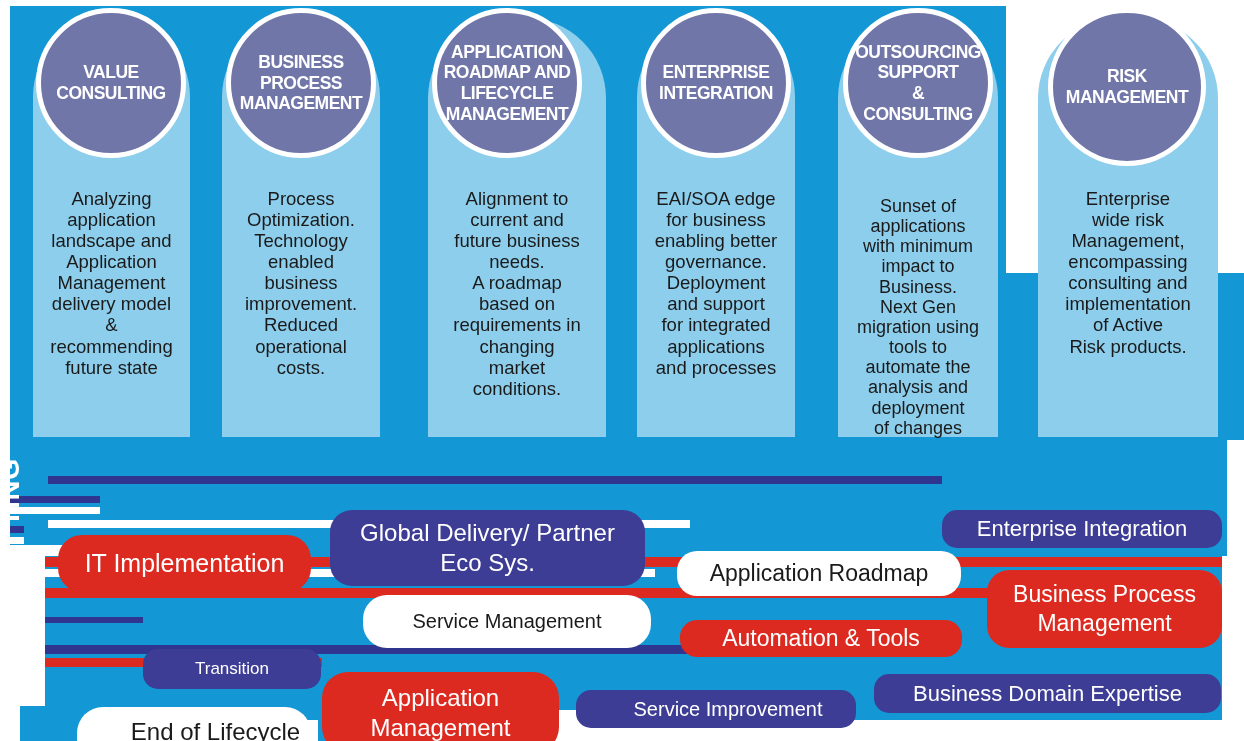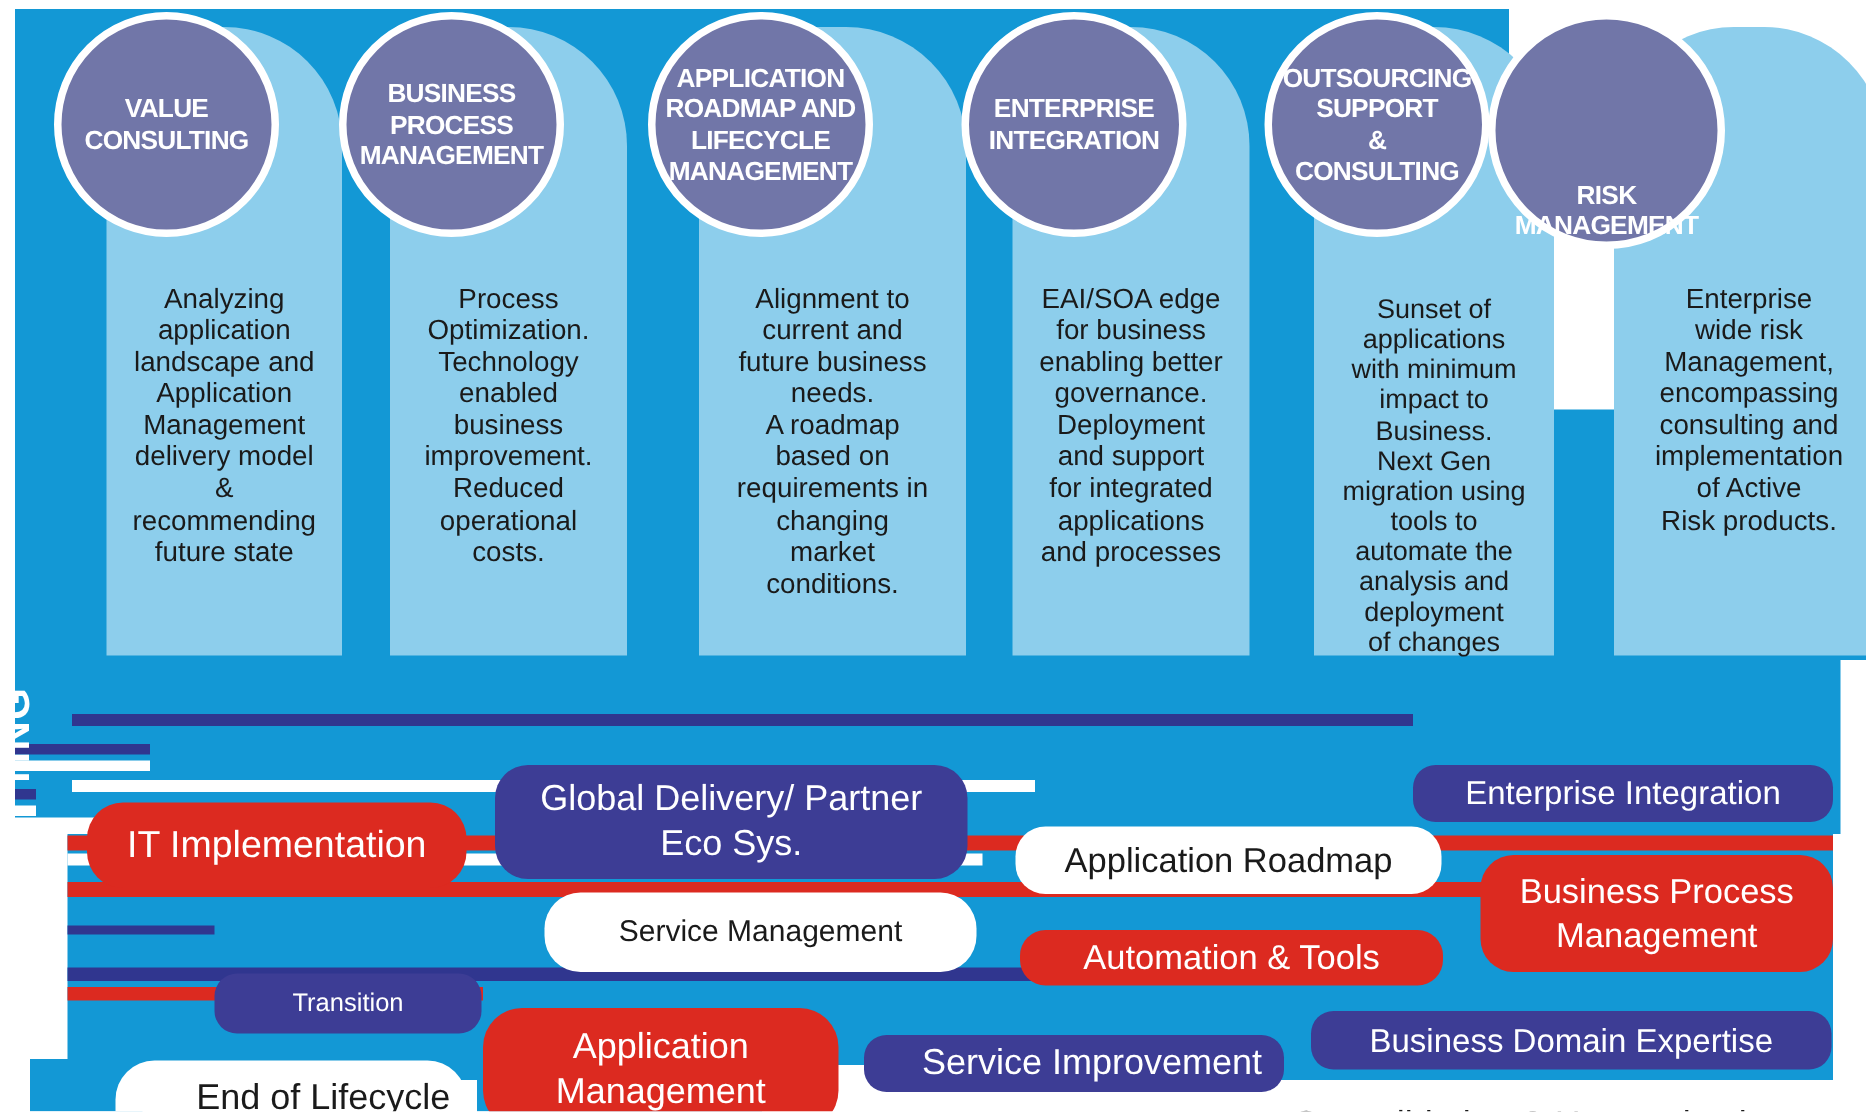--- a/index.html
+++ b/index.html
@@ -4,21 +4,21 @@
 <style>
   html,body{margin:0;padding:0;background:#ffffff;}
   #page{position:relative;width:1244px;height:741px;background:#ffffff;overflow:hidden;
         font-family:"Liberation Sans",sans-serif;}
 
   
   .bgblue{position:absolute;background:#1398D5;}
 
   
   .panel{position:absolute;top:18px;height:419px;background:#8DCEEC;
-         border-radius:80px 80px 0 0;margin-left:38px;}
+         border-radius:80px 80px 0 0;}
   .circle{position:absolute;top:8px;width:150px;height:150px;border-radius:50%;
           background:#7176A8;border:5px solid #ffffff;box-sizing:border-box;
           display:flex;align-items:center;justify-content:center;text-align:center;}
   .circle span{color:#ffffff;font-weight:bold;font-size:17.5px;line-height:1.18;
                letter-spacing:-0.5px;white-space:pre-line;}
   .paneltext{position:absolute;top:170px;left:4px;right:4px;text-align:center;
              color:#1a1a1a;font-size:18.5px;line-height:1.14;white-space:pre-line;}
 
   
   .stripe{position:absolute;}
@@ -72,21 +72,21 @@
   <div class="pill navy" style="left:942px;top:462px;width:280px;height:38px;border-radius:15px;font-size:22px;">Enterprise Integration</div>
   <div class="pill white" style="left:677px;top:503px;width:284px;height:45px;border-radius:20px;font-size:23px;">Application Roadmap</div>
   <div class="pill red" style="left:58px;top:487px;width:253px;height:57px;border-radius:24px;font-size:25px;">IT Implementation</div>
   <div class="pill red" style="left:987px;top:522px;width:235px;height:78px;border-radius:22px;font-size:23px;">Business Process
 Management</div>
   <div class="pill white" style="left:363px;top:547px;width:288px;height:53px;border-radius:24px;font-size:20px;">Service Management</div>
   <div class="pill red" style="left:680px;top:572px;width:282px;height:37px;border-radius:17px;font-size:23px;">Automation &amp; Tools</div>
   <div class="pill navy" style="left:143px;top:601px;width:178px;height:40px;border-radius:15px;font-size:17px;">Transition</div>
   <div class="pill red" style="left:322px;top:624px;width:237px;height:81px;border-radius:26px;font-size:24px;">Application
 Management</div>
-  <div class="pill navy" style="left:576px;top:642px;width:280px;height:38px;border-radius:15px;font-size:24px;padding-left:24px;">Service Improvement</div>
+  <div class="pill navy" style="left:576px;top:642px;width:280px;height:38px;border-radius:15px;font-size:20px;padding-left:24px;">Service Improvement</div>
   <div class="pill navy" style="left:874px;top:626px;width:347px;height:39px;border-radius:15px;font-size:22px;">Business Domain Expertise</div>
   <div class="pill white" style="left:77px;top:659px;width:234px;height:79px;border-radius:26px;font-size:24px;padding-left:43px;">End of Lifecycle
 Management</div>
   <div class="pill white" style="left:831px;top:682px;width:391px;height:40px;border-radius:18px;font-size:24px;">Consolidation &amp; Harmonization</div>
 
   <div class="panel" style="left:33px;width:157px;">
     <div class="paneltext">Analyzing
 application
 landscape and
 Application
@@ -177,18 +177,18 @@
   <div class="panel" style="left:1038px;width:180px;">
     <div class="paneltext">Enterprise
 wide risk
 Management,
 encompassing
 consulting and
 implementation
 of Active
 Risk products.</div>
   </div>
-  <div class="circle" style="left:992px;width:158px;height:158px;align-items:flex-end;">
+  <div class="circle" style="left:1048px;width:158px;height:158px;">
     <span>RISK
 MANAGEMENT</span>
   </div>
 
 </div>
 
 </body></html>

